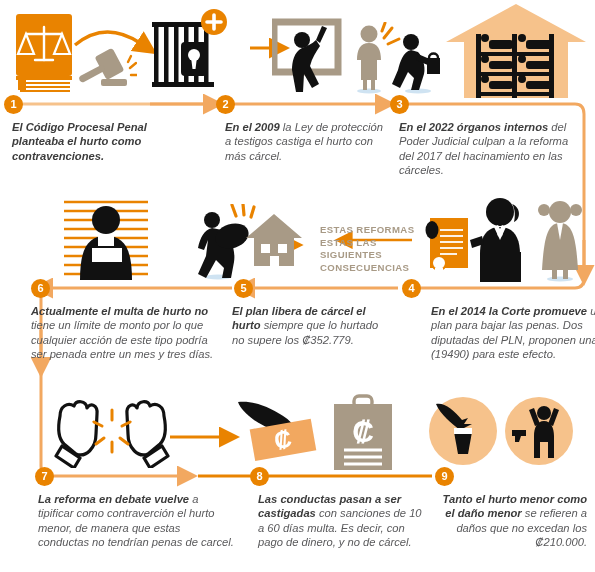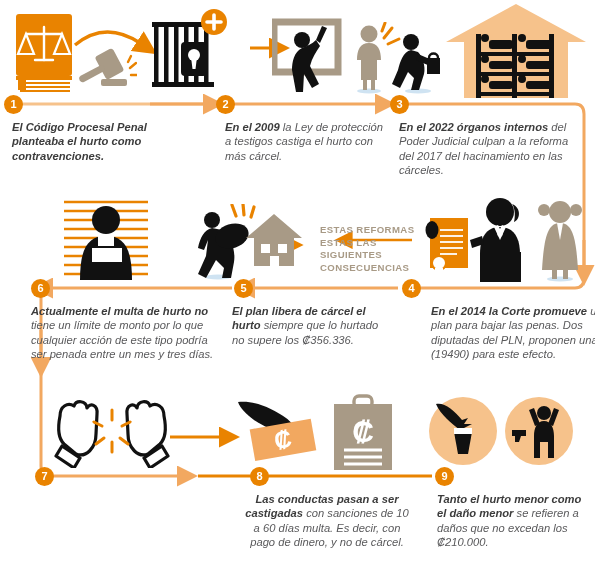--- a/index.html
+++ b/index.html
@@ -412,26 +412,29 @@
     <b>En el 2009</b><span> la Ley de protección a testigos castiga el hurto con más cárcel.</span>
   </div>
   <div class="caption" style="left:399px;top:120px;width:186px;">
     <b>En el 2022 órganos internos</b><span> del Poder Judicial culpan a la reforma del 2017 del hacinamiento en las cárceles.</span>
   </div>
 
   <div class="caption" style="left:399px;top:304px;width:188px;margin-left:32px;">
     <b>En el 2014 la Corte promueve</b><span> un plan para bajar las penas. Dos diputadas del PLN, proponen una ley (19490) para este efecto.</span>
   </div>
   <div class="caption" style="left:232px;top:304px;width:152px;">
-    <b>El plan libera de cárcel el hurto</b><span> siempre que lo hurtado no supere los ₡356.336.</span>
+    <b>El plan libera de cárcel el hurto</b><span> siempre que lo hurtado no supere los ₡352.779.</span>
   </div>
   <div class="caption" style="left:31px;top:304px;width:192px;">
     <b>Actualmente el multa de hurto no</b><span> tiene un límite de monto por lo que cualquier acción de este tipo podría ser penada entre un mes y tres días.</span>
   </div>
 
-  <div class="caption" style="left:244px;top:492px;width:166px;text-align:center;">
+  <div class="caption" style="left:38px;top:492px;width:196px;">
+    <b>La reforma en debate vuelve</b><span> a tipificar como contraverción el hurto menor, de manera que estas conductas no tendrían penas de carcel.</span>
+  </div>
+  <div class="caption" style="left:258px;top:492px;width:166px;">
     <b>Las conductas pasan a ser castigadas</b><span> con sanciones de 10 a 60 días multa. Es decir, con pago de dinero, y no de cárcel.</span>
   </div>
-  <div class="caption" style="left:437px;top:492px;width:150px;">
+  <div class="caption" style="left:437px;top:492px;width:150px;text-align:right;">
     <b>Tanto el hurto menor como el daño menor</b><span> se refieren a daños que no excedan los ₡210.000.</span>
   </div>
 
 </div>
 
 </body></html>

